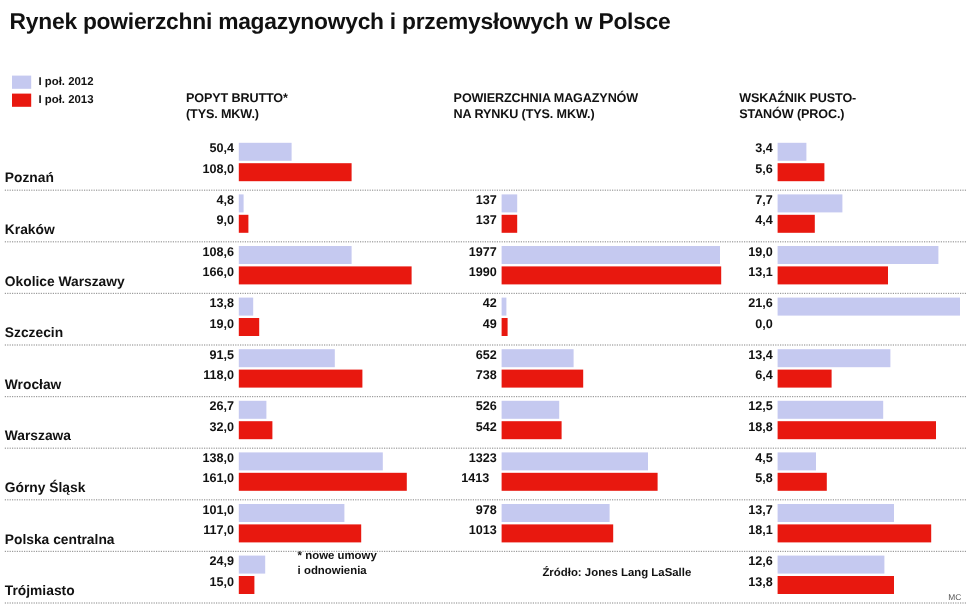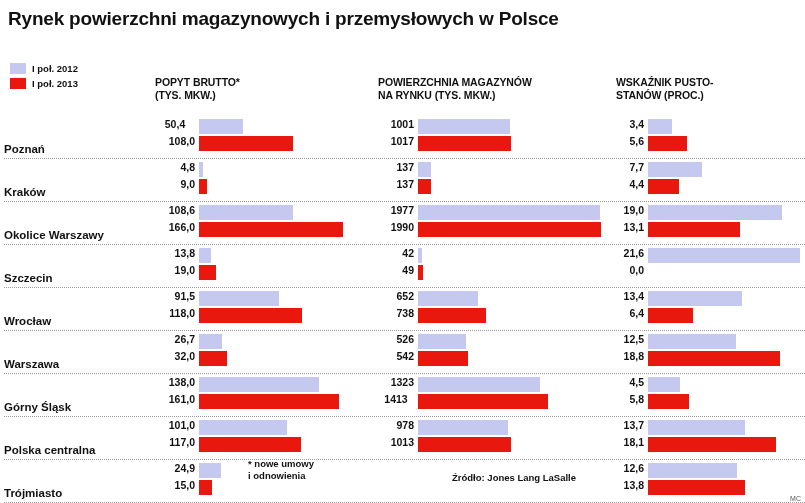--- a/index.html
+++ b/index.html
@@ -128,30 +128,24 @@
 
 <div class="col-head ch1">POPYT BRUTTO*<br>(TYS. MKW.)</div>
 <div class="col-head ch2">POWIERZCHNIA MAGAZYNÓW<br>NA RYNKU (TYS. MKW.)</div>
 <div class="col-head ch3">WSKAŹNIK PUSTO-<br>STANÓW (PROC.)</div>
 
 <div class="rows" id="rows">
     <div class="row">
       <div class="rowline"></div>
       <div class="rlabel">Poznań</div>
       <div class="panel p1">
-        <div class="num blue" style="left: 0px; width: 40px; text-align: center;">50,4</div>
+        <div class="num blue" style="left: 0px; width: 40px;">50,4</div>
         <div class="bar blue" style="left: 44px; width: 43.848px;"></div>
         <div class="num red" style="left: 0px; width: 40px;">108,0</div>
         <div class="bar red" style="left: 44px; width: 93.96px;"></div>
-      </div>
-      <div class="panel p2">
-        <div class="num blue" style="left: 0px; width: 36px;">1001</div>
-        <div class="bar blue" style="left: 40px; width: 91.9967px;"></div>
-        <div class="num red" style="left: 0px; width: 36px;">1017</div>
-        <div class="bar red" style="left: 40px; width: 93.4671px;"></div>
       </div>
       <div class="panel p3">
         <div class="num blue" style="left: 0px; width: 28px;">3,4</div>
         <div class="bar blue" style="left: 32px; width: 23.9545px;"></div>
         <div class="num red" style="left: 0px; width: 28px;">5,6</div>
         <div class="bar red" style="left: 32px; width: 39.4545px;"></div>
       </div>
     </div>
     <div class="row">
       <div class="rowline"></div>

